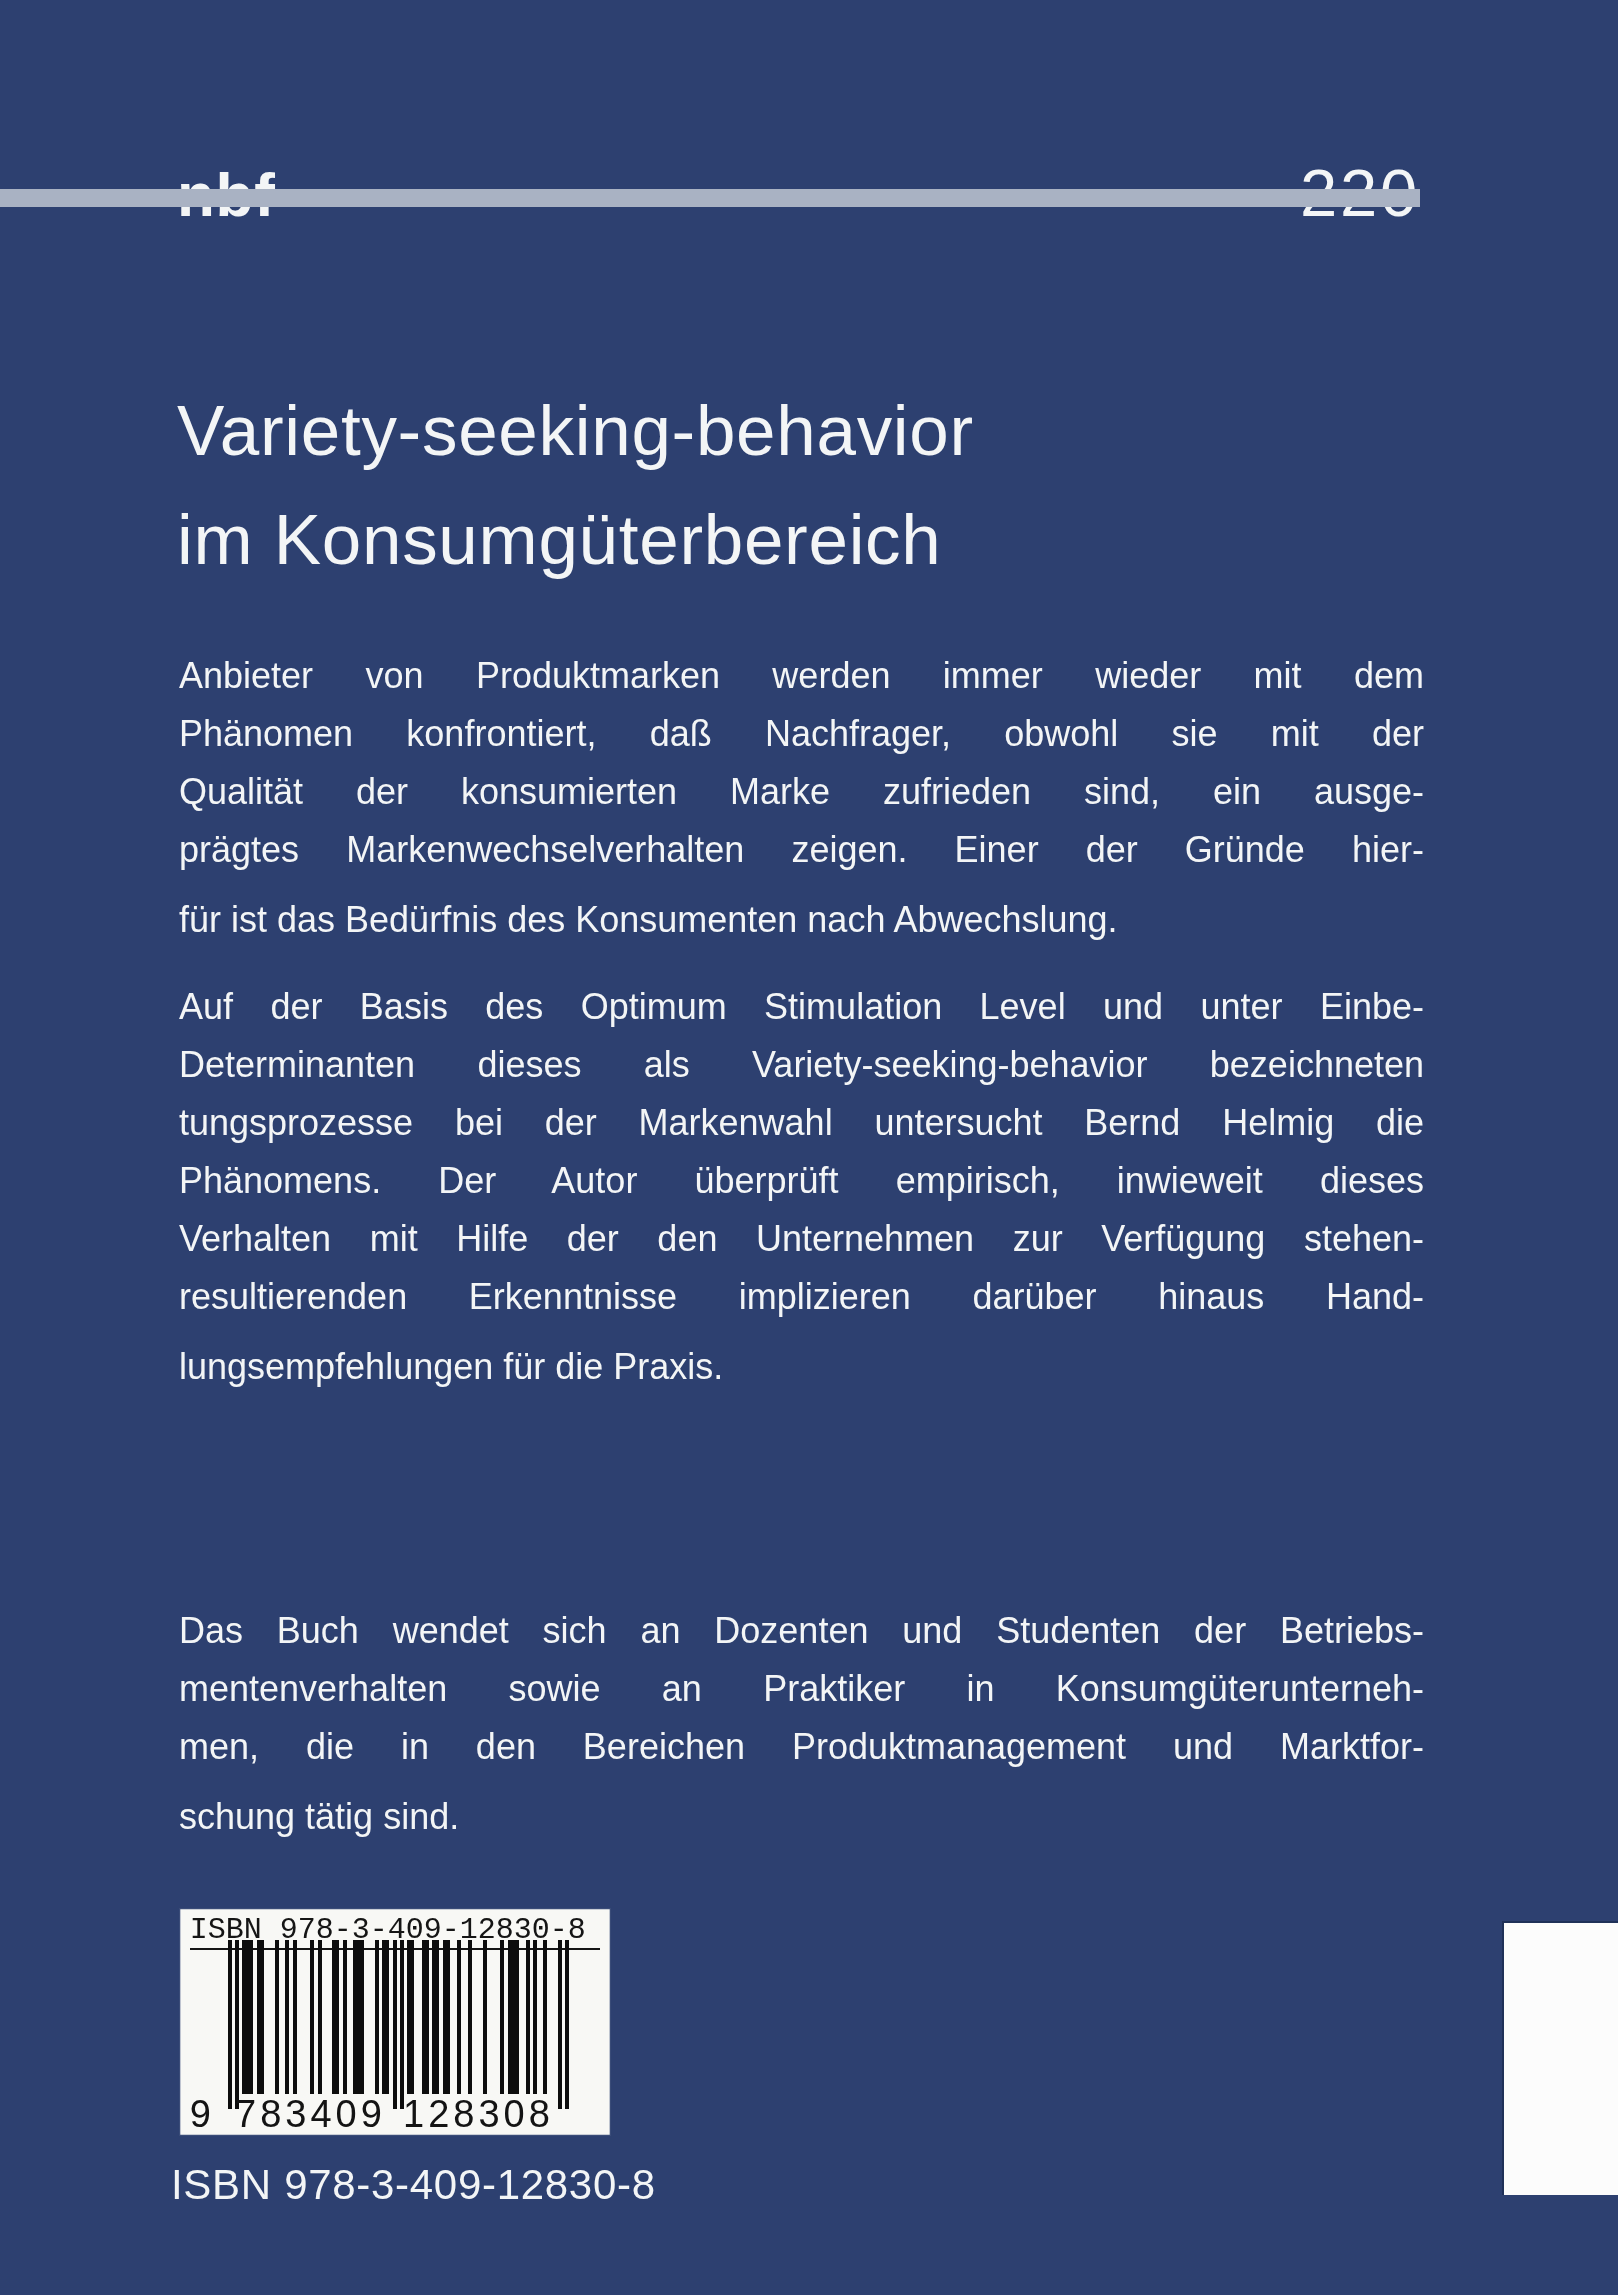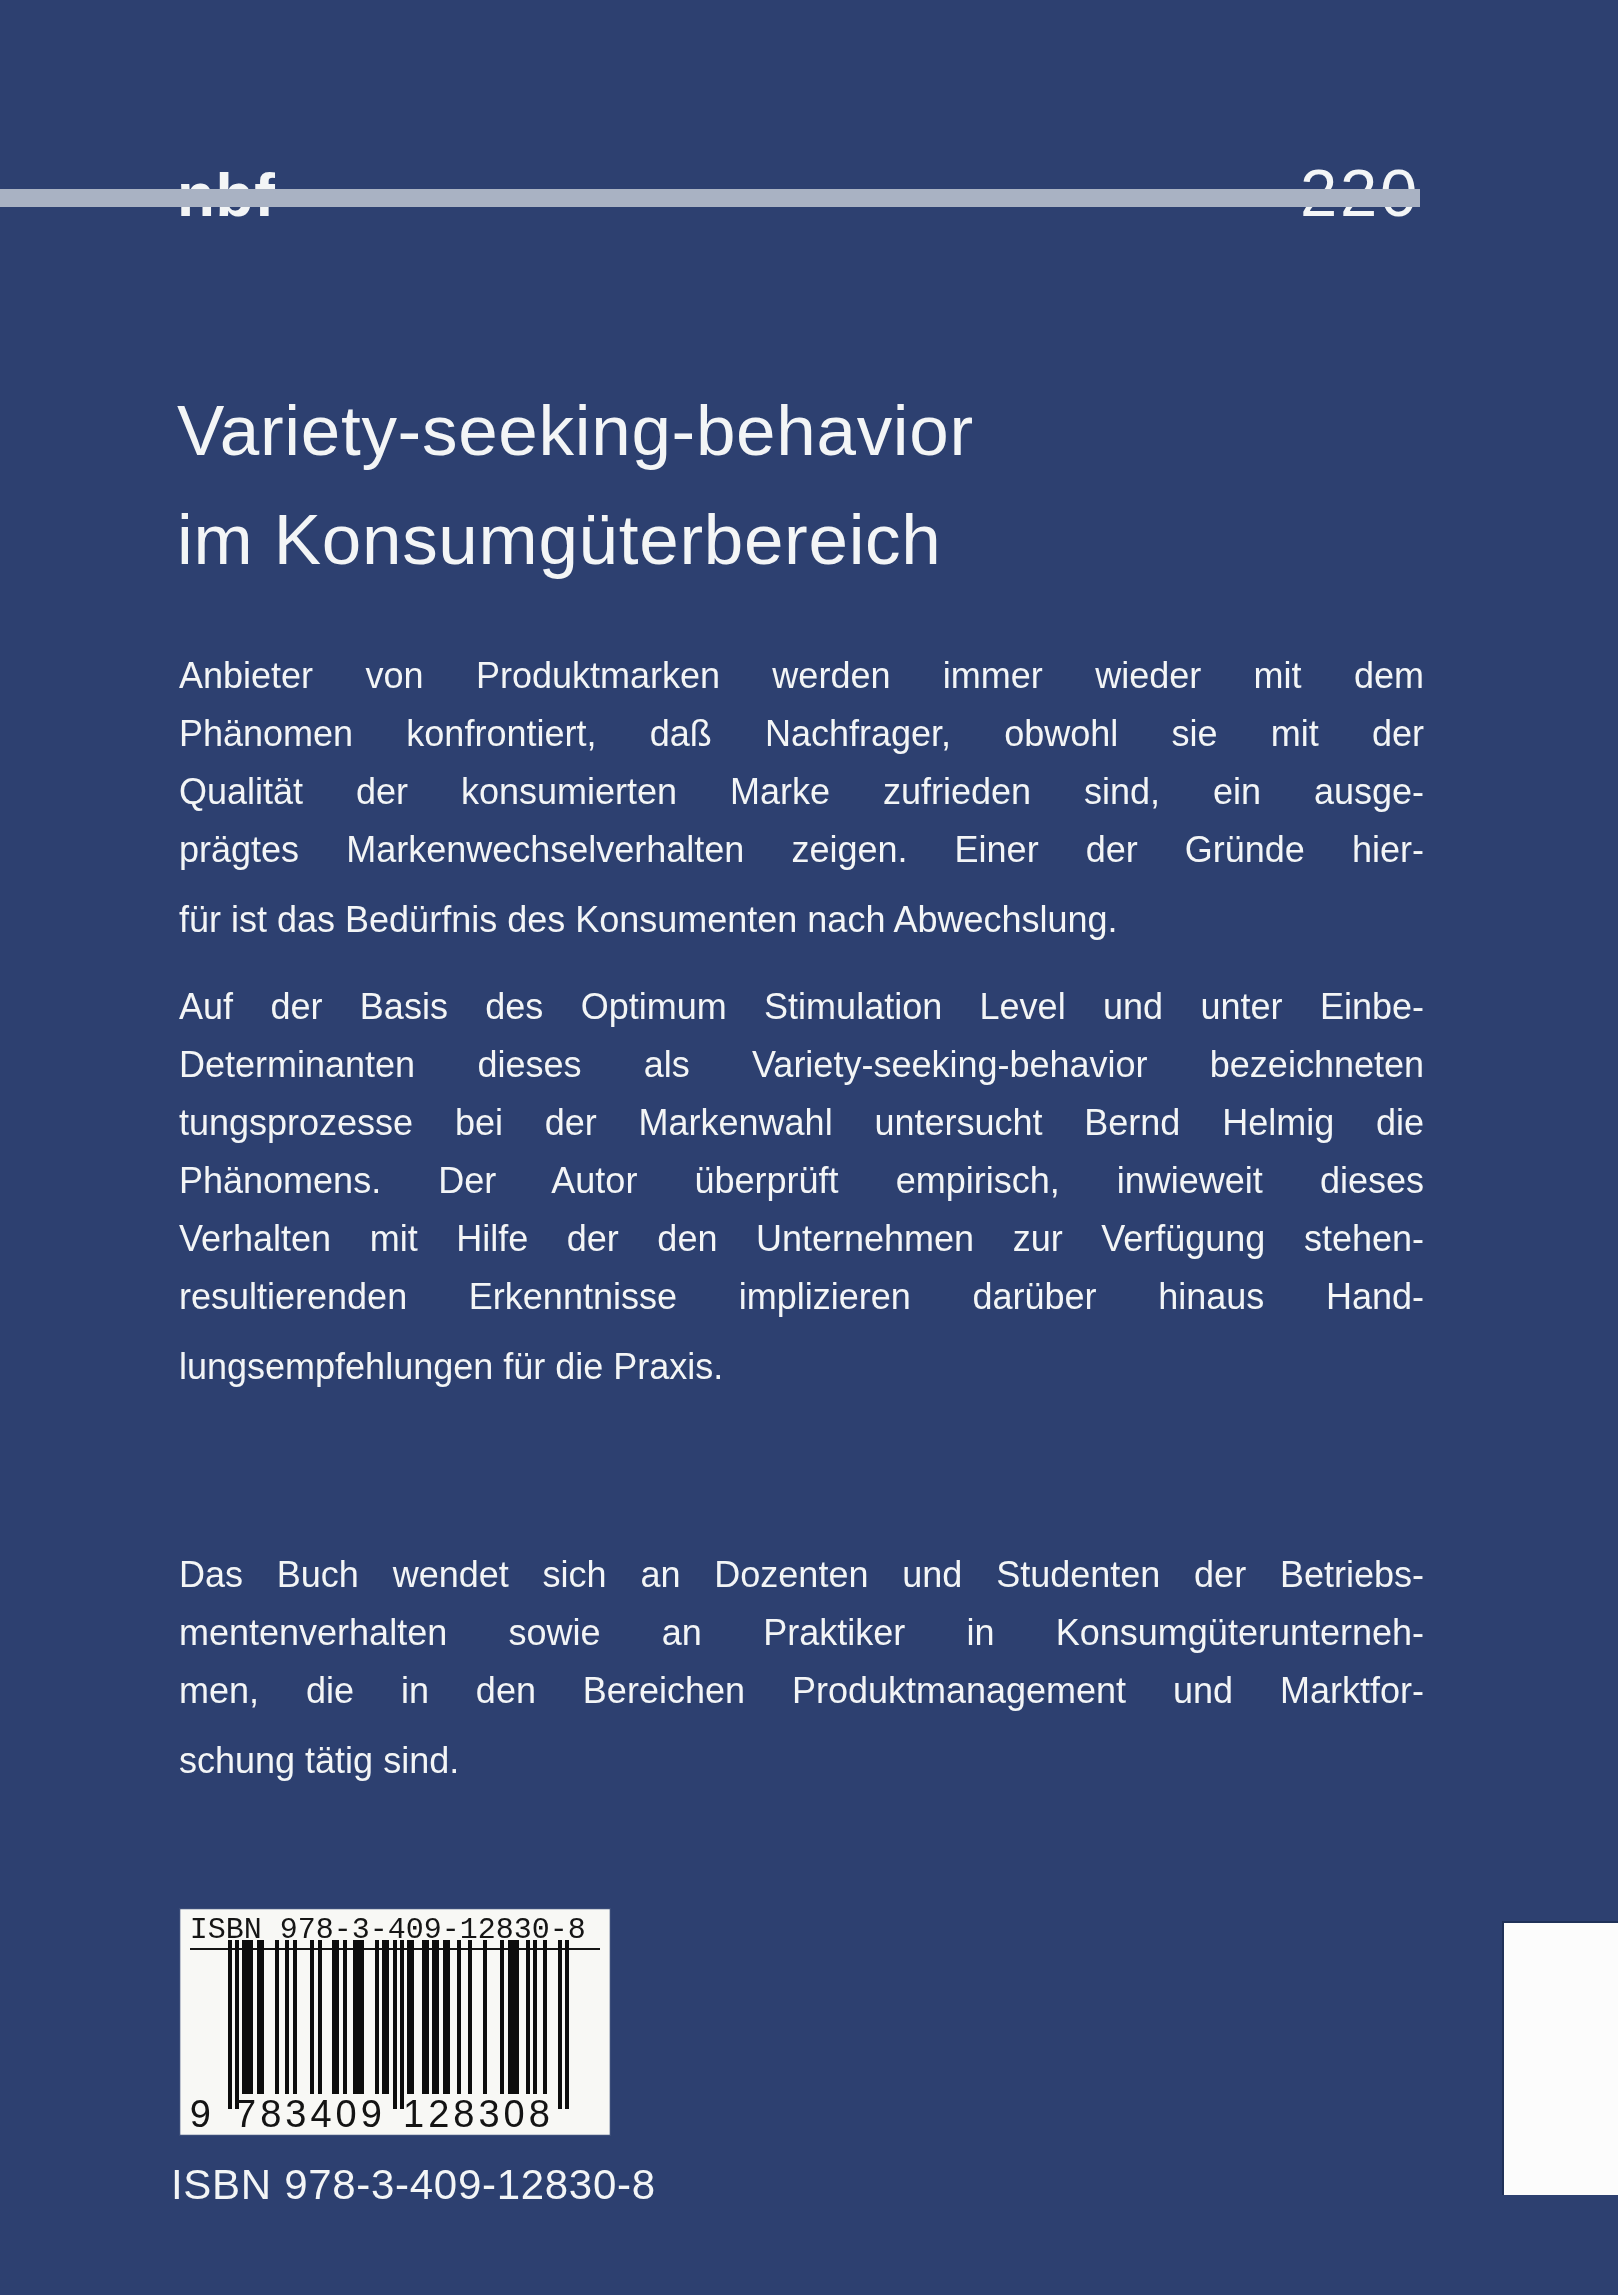--- a/index.html
+++ b/index.html
@@ -28,21 +28,21 @@
   
   .book-title{
     position:absolute;left:177px;top:376px;width:1281px;
     font-size:71px;line-height:109px;letter-spacing:0.7px;
   }
   
   .para{
     position:absolute;left:179px;width:1245px;
     font-size:36px;line-height:58px;
   }
-  .p1{top:647px;} .p2{top:978px;} .p3{top:1546px;}
+  .p1{top:647px;} .p2{top:978px;} .p3{top:1602px;}
   .tline{
     height:58px;
     text-align:justify;
     text-align-last:justify;
     white-space:normal;
   }
   .tline.last{text-align-last:left;margin-top:12px;}
   
   .barcode-box{
     position:absolute;left:179px;top:1908px;width:432px;height:228px;

